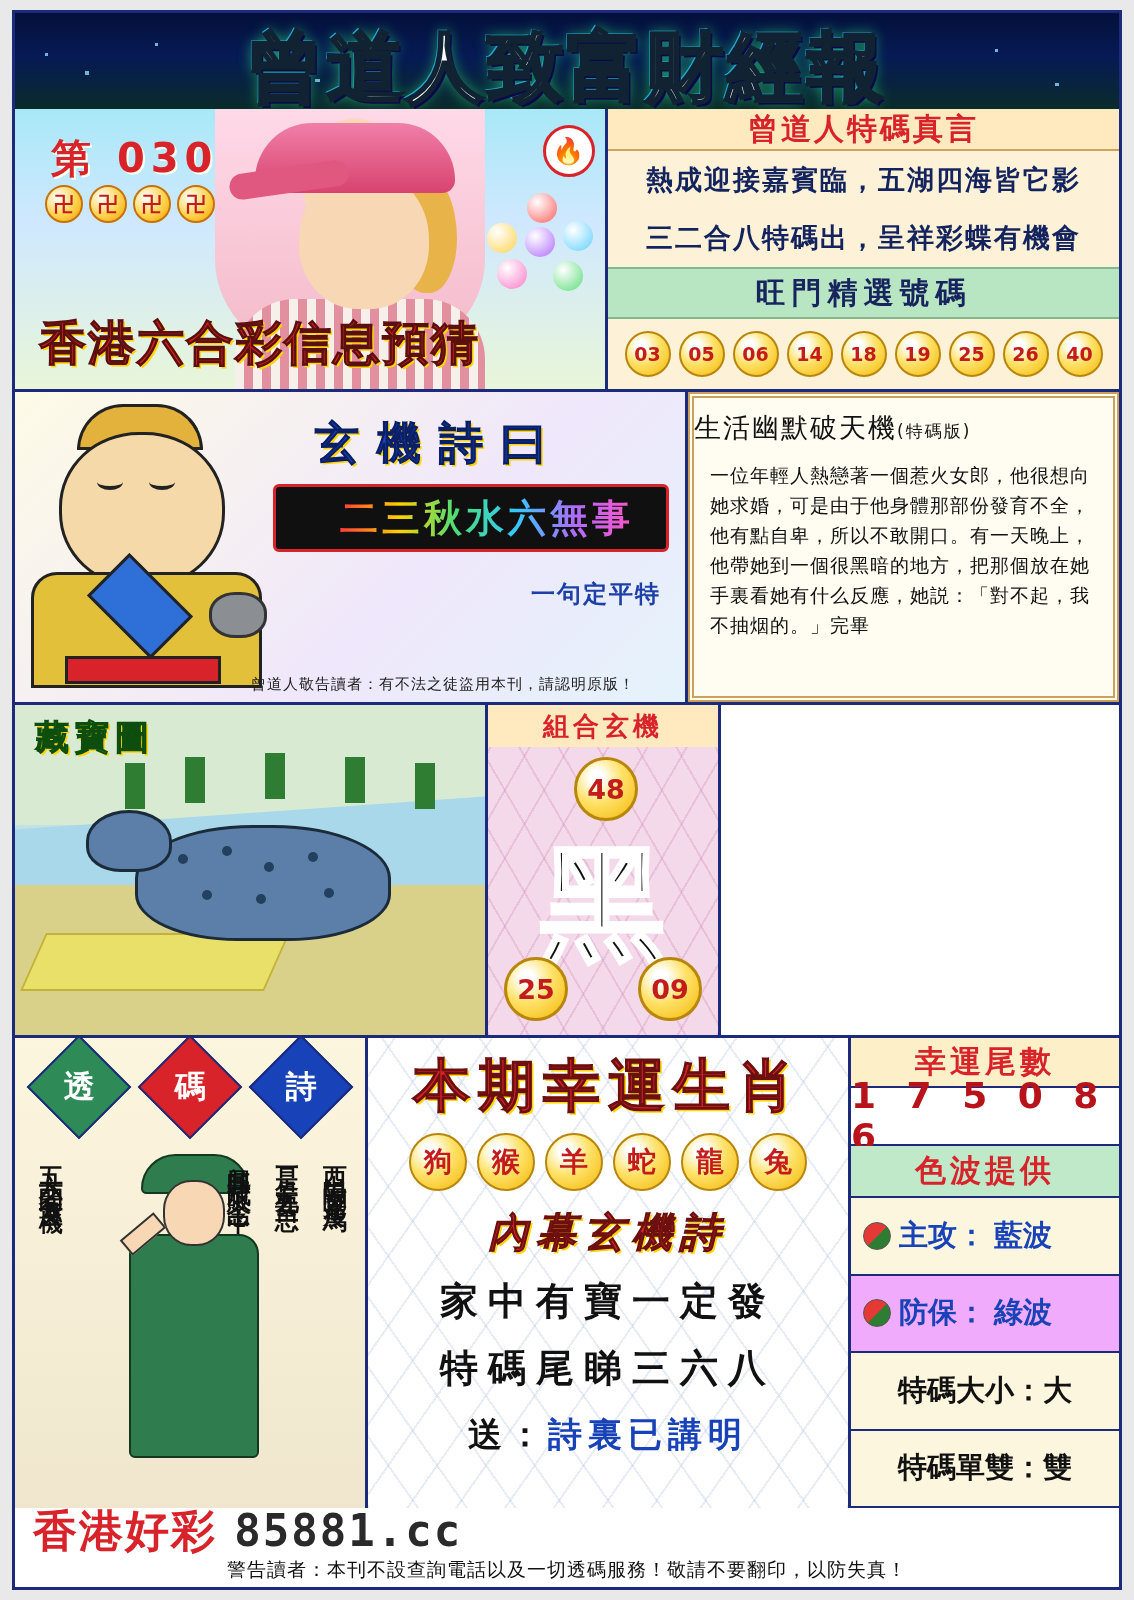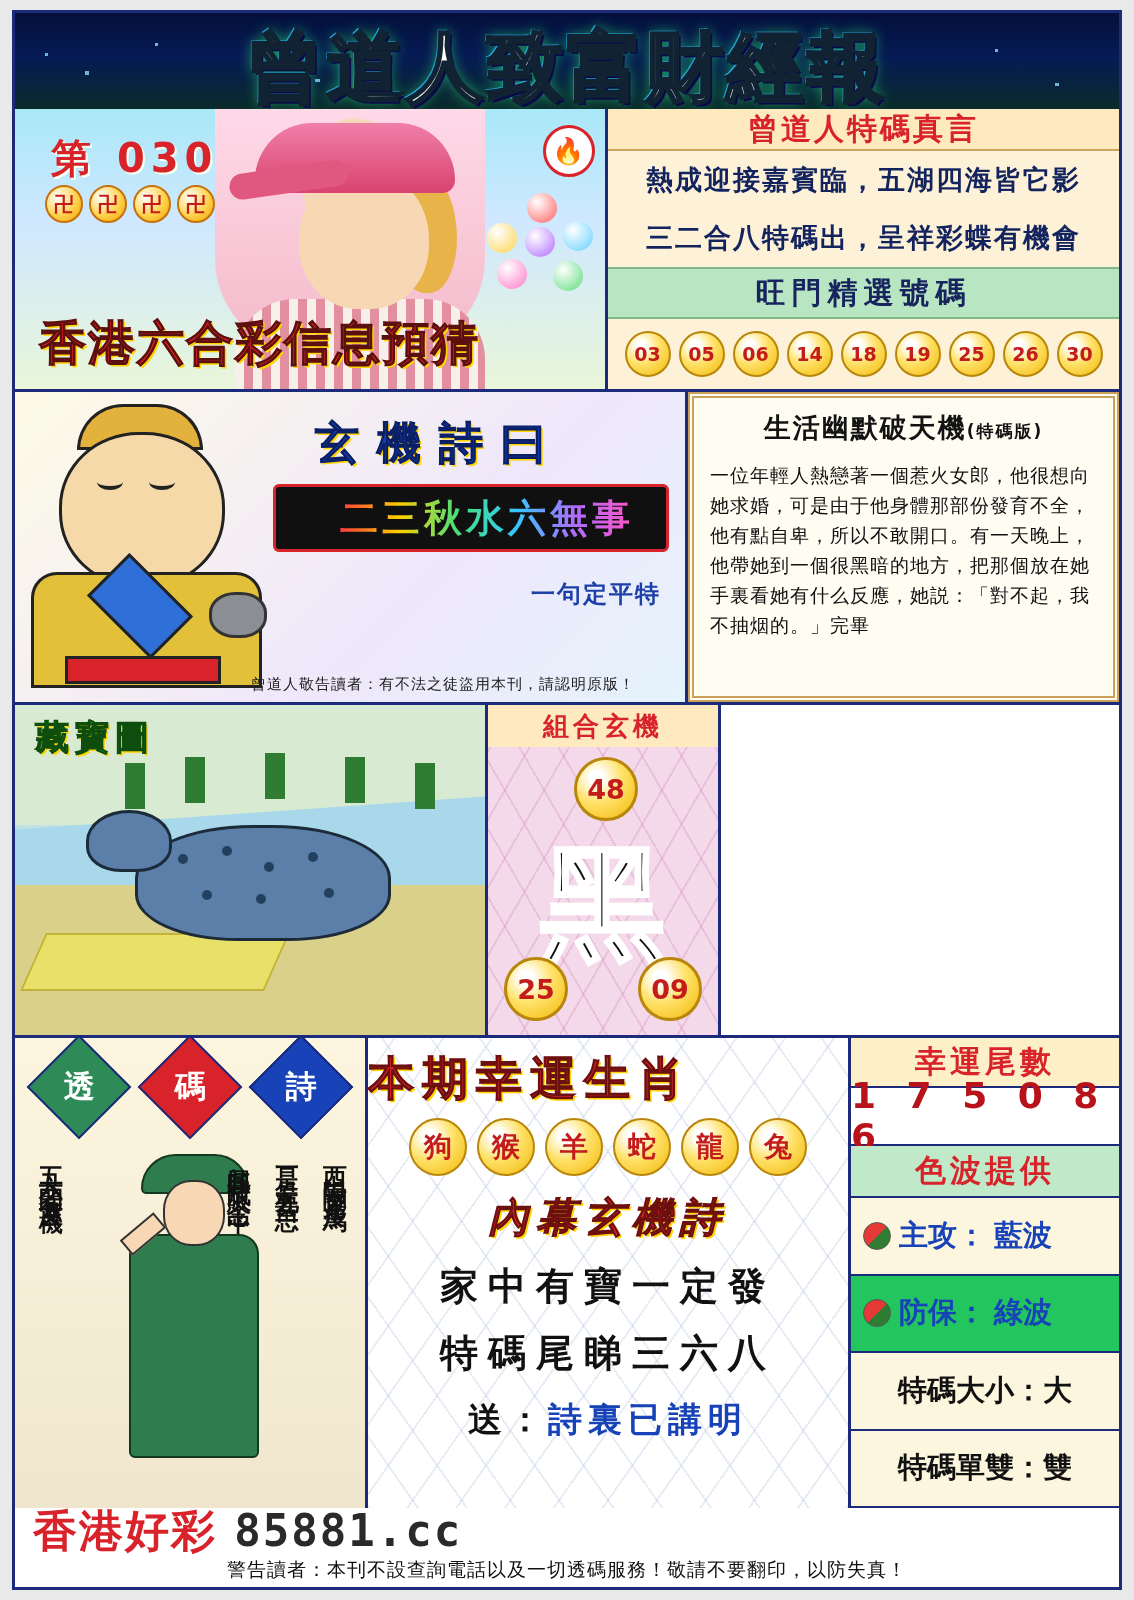--- a/index.html
+++ b/index.html
@@ -170,22 +170,22 @@
   .om-body{position:absolute;left:6px;top:168px;width:225px;height:110px;background:#e3c03a;border:3px solid #222;border-radius:26px 26px 0 0;}
   .om-collar{position:absolute;left:70px;top:172px;width:84px;height:54px;background:#2e6fd8;border:3px solid #222;transform:rotate(45deg);}
   .om-belt{position:absolute;left:40px;top:252px;width:150px;height:22px;background:#d8232a;border:3px solid #222;}
   .om-rock{position:absolute;right:-2px;top:188px;width:52px;height:40px;background:#8b8f94;border:3px solid #333;border-radius:45%;}
   
   .jokepanel{
     flex:1;position:relative;background:#fffdf2;
     border:6px double #caa05a;box-sizing:border-box;
   }
   .joke-title{
-    text-align:center;margin-top:12px;
-    font-size:27px;font-weight:bold;color:#121212;letter-spacing:2px;
+    text-align:left;margin-top:12px;
+    font-size:27px;font-weight:normal;color:#121212;letter-spacing:2px;
   }
   .joke-title small{font-size:17px;}
   .joke-body{
     margin:14px 16px 0 16px;font-size:19px;line-height:30px;color:#111;
     letter-spacing:1px;
   }
   
   .midband{display:flex;height:330px;border-bottom:3px solid #1b2a7a;}
   .treasure{
     position:relative;width:470px;border-right:3px solid #1b2a7a;
@@ -298,22 +298,22 @@
   .monk-robe{position:absolute;left:2px;top:80px;width:126px;height:220px;background:#2f7d4f;border:2px solid #14381f;border-radius:20px 20px 6px 6px;}
   .monk-arm{position:absolute;left:-6px;top:70px;width:40px;height:16px;background:#f7d7b4;border:2px solid #333;transform:rotate(-40deg);}
   .luck{
     flex:1;position:relative;border-right:3px solid #1b2a7a;
     background:
       repeating-linear-gradient(55deg,rgba(150,170,210,.22) 0 2px,rgba(0,0,0,0) 2px 40px),
       repeating-linear-gradient(-55deg,rgba(150,170,210,.22) 0 2px,rgba(0,0,0,0) 2px 40px),
       #ffffff;
   }
   .luck-title{
-    margin-top:10px;
-    font-size:46px;font-weight:bold;color:#d8232a;letter-spacing:8px;
+    text-align:center;margin-top:10px;
+    font-size:57px;font-weight:bold;color:#d8232a;letter-spacing:8px;
     -webkit-text-stroke:1px #6b0f0f;text-shadow:2px 2px 0 #ffd400;
   }
   .zodiac-row{display:flex;justify-content:center;gap:10px;margin-top:8px;}
   .zball{
     width:54px;height:54px;border-radius:50%;
     background:radial-gradient(circle at 34% 30%,#fff 0 12%,#ffe26a 45%,#f2b705);
     border:2px solid #b8860b;
     display:flex;align-items:center;justify-content:center;
     font-size:28px;font-weight:bold;color:#c41b1b;
   }
@@ -345,21 +345,21 @@
   .rc-head2{
     height:50px;background:#bfe9c9;border-bottom:2px solid #1b2a7a;
     display:flex;align-items:center;justify-content:center;
     font-size:31px;font-weight:bold;color:#d8232a;letter-spacing:4px;
   }
   .rc-row{
     flex:1;display:flex;align-items:center;gap:8px;padding-left:12px;
     border-bottom:2px solid #1b2a7a;background:#fdf6df;
     font-size:29px;font-weight:bold;color:#1742b8;
   }
-  .rc-row.alt{background:#22c55e;}
+  .rc-row.alt{background:#f0abfc;}
   .rc-row .val{color:#1742b8;}
   .dot2{
     width:26px;height:26px;border-radius:50%;
     background:linear-gradient(135deg,#e53935 50%,#2e7d32 50%);
     border:1px solid #555;flex:none;
   }
   .rc-row.plain{color:#111;justify-content:center;gap:0;padding-left:0;}
   .rc-row.plain .lbl{color:#111;}
   .rc-row.plain .val{color:#111;}
   
@@ -435,21 +435,21 @@
         <div class="tr-sub">旺門精選號碼</div>
         <div class="num-row">
           <div class="num-ball">03</div>
           <div class="num-ball">05</div>
           <div class="num-ball">06</div>
           <div class="num-ball">14</div>
           <div class="num-ball">18</div>
           <div class="num-ball">19</div>
           <div class="num-ball">25</div>
           <div class="num-ball">26</div>
-          <div class="num-ball">30</div>
+          <div class="num-ball">40</div>
         </div>
       </div>
     </div>
 
     <div class="poemband">
       <div class="poemleft">
         <div class="oldman">
           <div class="om-hat"></div>
           <div class="om-head"></div>
           <div class="om-eye" style="left:72px;"></div>

